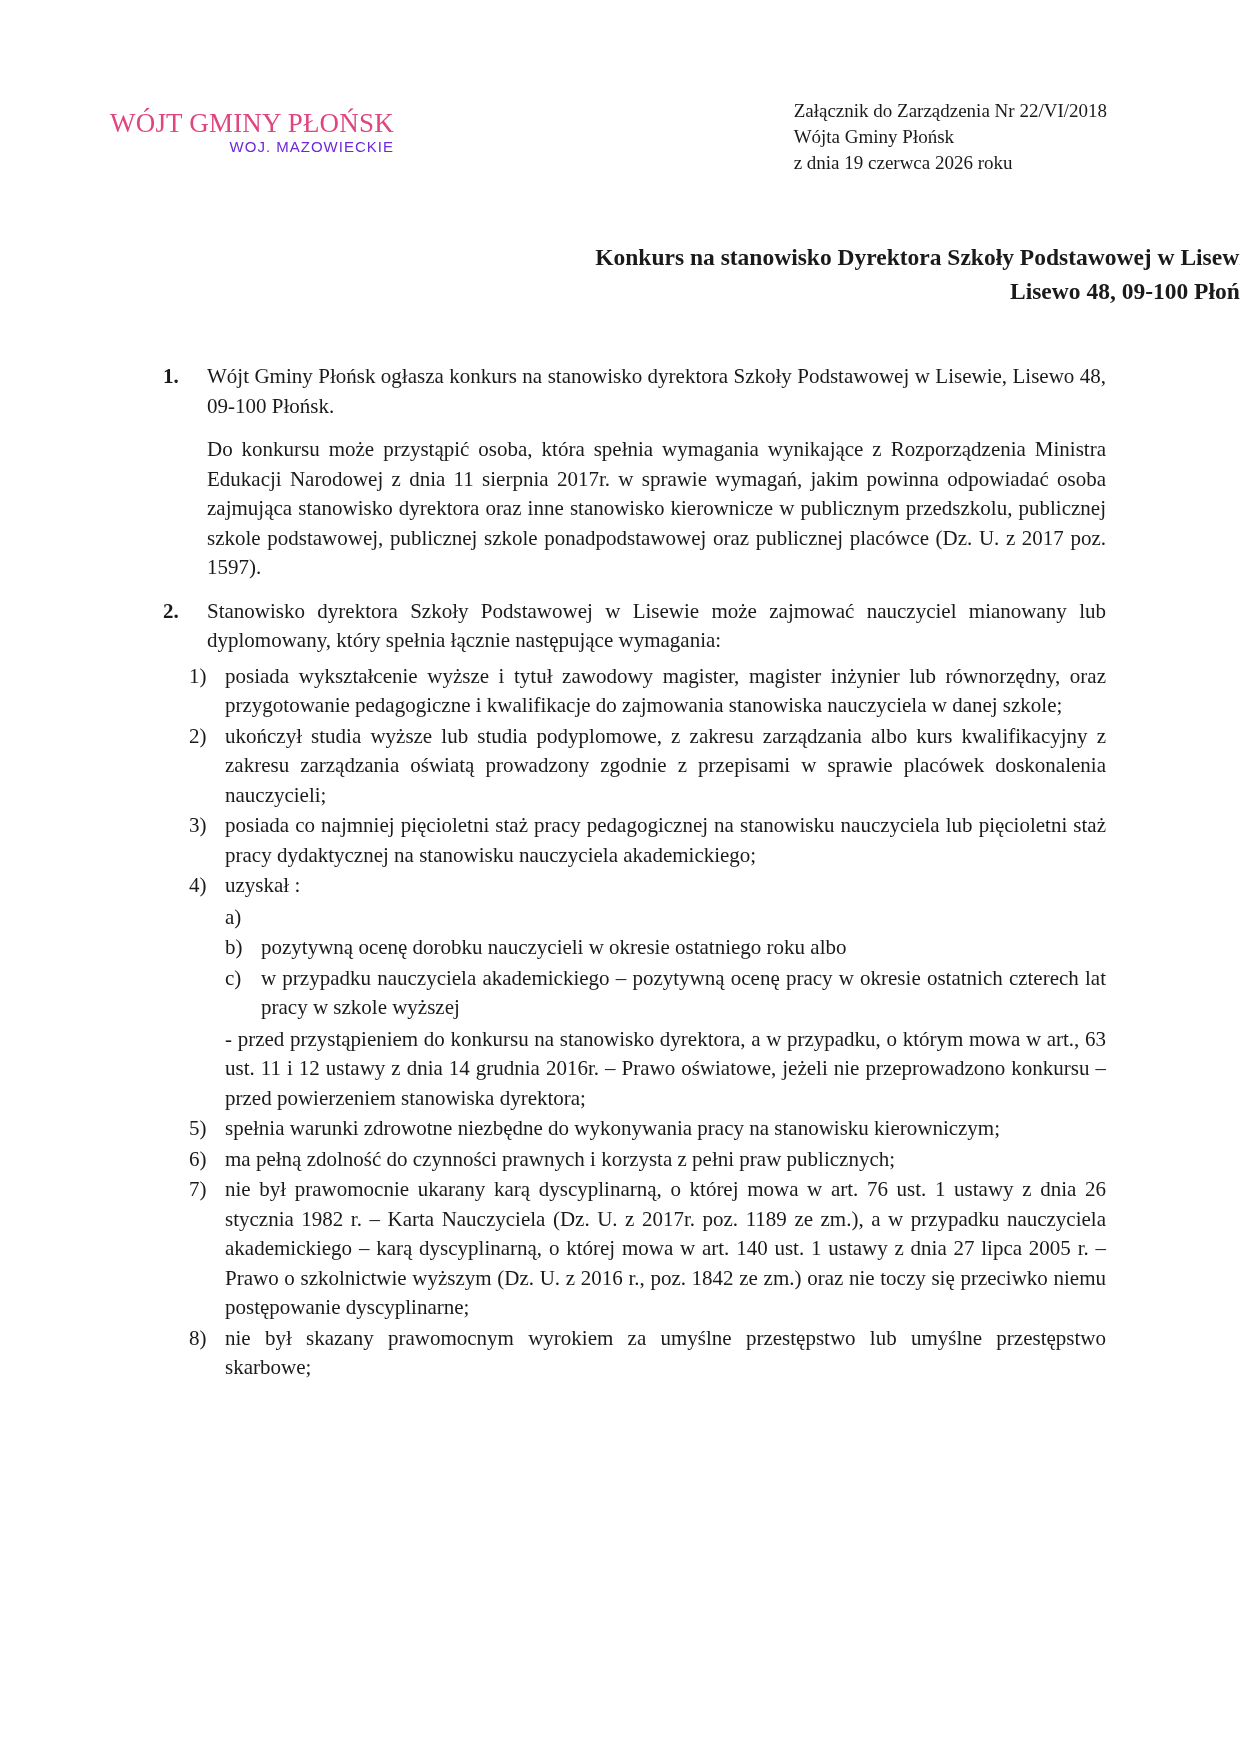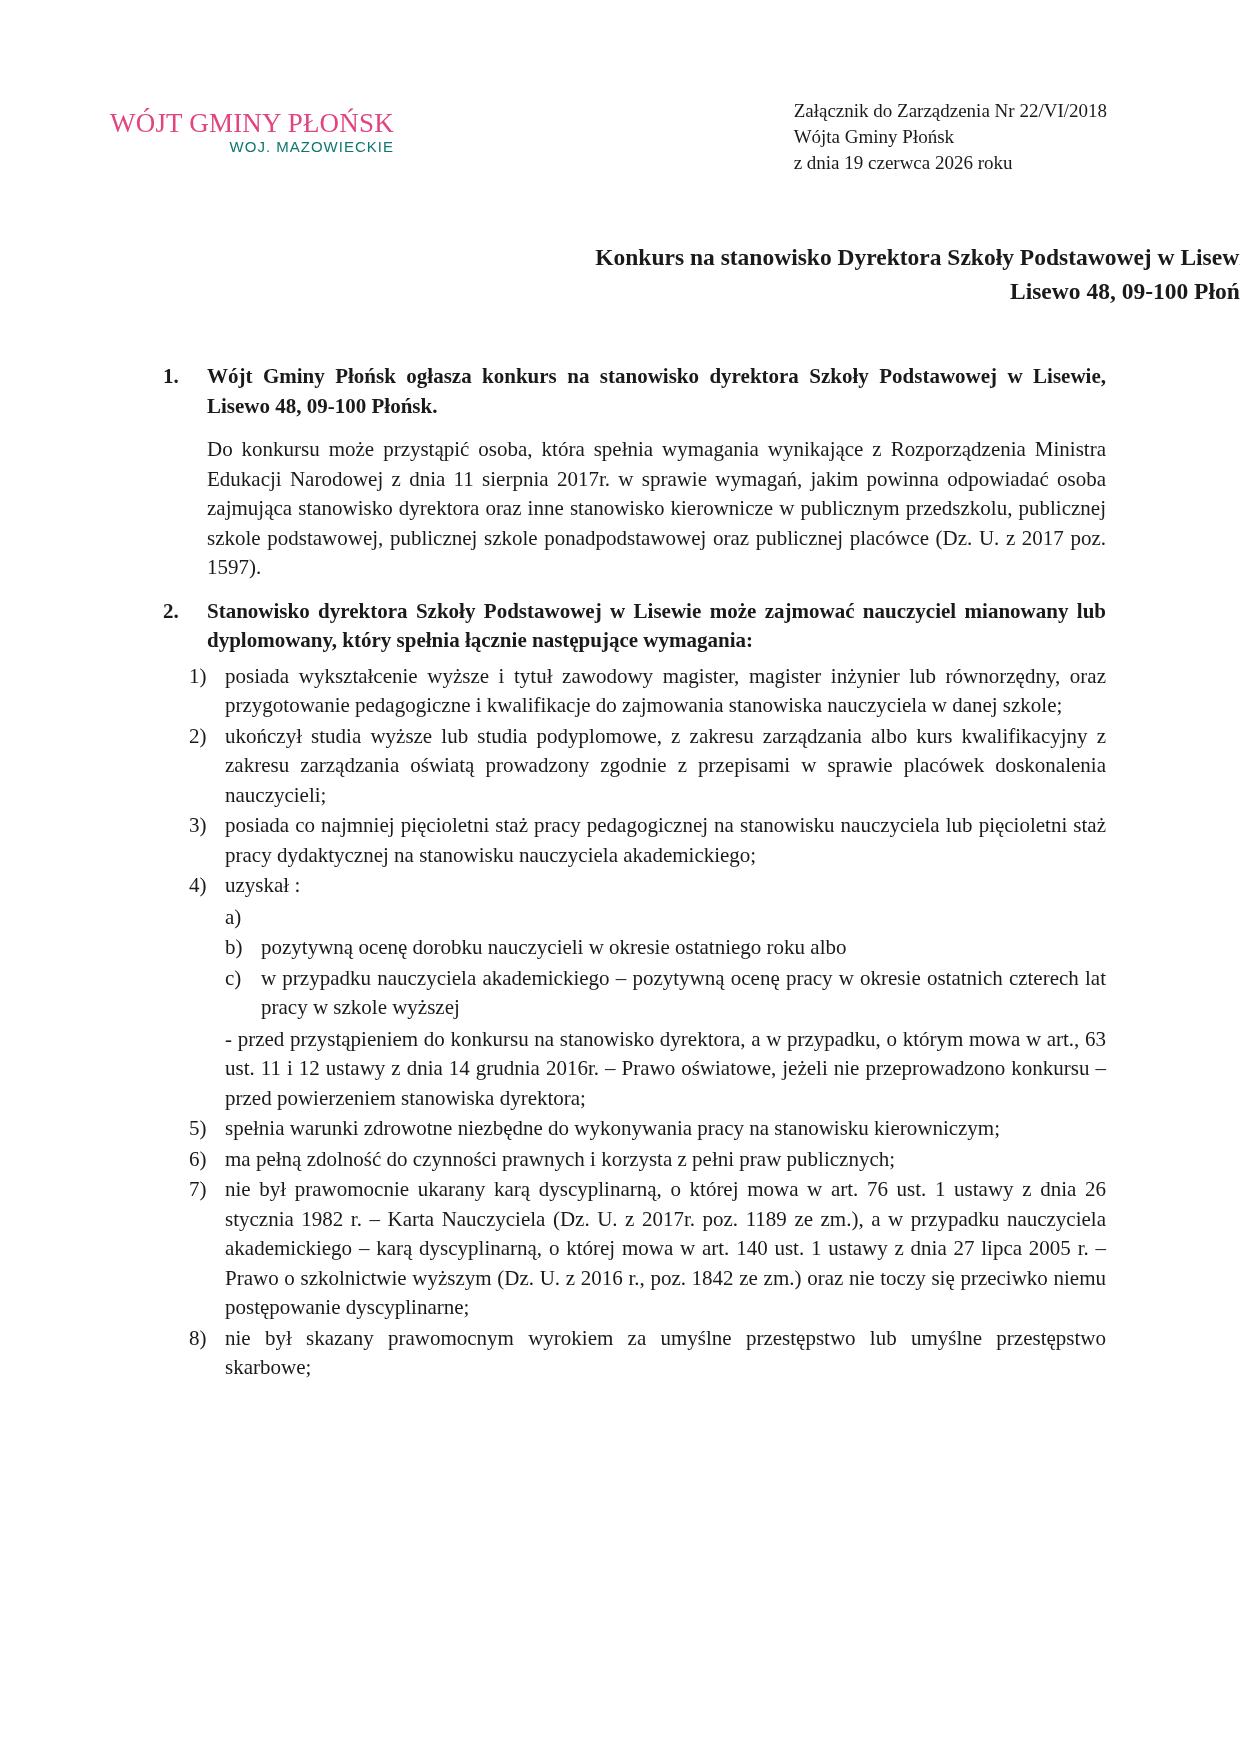--- a/index.html
+++ b/index.html
@@ -2,29 +2,29 @@
 <html><head>
 <meta charset="utf-8">
 <style>
   html, body { margin: 0; padding: 0; background: #ffffff; }
   body { width: 1240px; height: 1754px; position: relative; overflow: hidden;
          font-family: "Liberation Serif", "DejaVu Serif", serif; color: #1a1a1a; }
   .stamp { position: absolute; left: 110px; top: 108px; color: #e0457f; text-align: right;
            font-family: "Liberation Serif", serif; }
   .stamp .l1 { font-size: 27px; letter-spacing: 0.2px; line-height: 30px; }
   .stamp .l2 { font-family: "Liberation Sans", sans-serif; font-size: 15px; letter-spacing: 1px;
-               line-height: 18px; color: #0f766e; margin-left: 4px; }
+               line-height: 18px; color: #6d28d9; margin-left: 4px; }
   .annex { position: absolute; right: 133px; top: 98px; text-align: left; font-size: 19px; line-height: 26px; }
   .title { position: absolute; left: 0; width: 1240px; top: 240px; text-align: right;
            font-weight: bold; font-size: 23.5px; line-height: 34px; padding-left: 22px; }
   .content { position: absolute; left: 163px; top: 362px; width: 943px; font-size: 21px; line-height: 29.5px; }
   .sec { display: flex; }
   .sec .num { width: 44px; flex: none; font-weight: bold; }
   .sec .body { flex: 1; }
-  .bold { font-weight: bold; text-align: justify; text-align-last: left; }
+  .bold { font-weight: normal; text-align: justify; text-align-last: left; }
   .para { margin-top: 14px; text-align: justify; }
   .sec2 { margin-top: 14px; }
   ol.items { list-style: none; margin: 6px 0 0 -18px; padding: 0; }
   ol.items li { display: flex; text-align: justify; margin-bottom: 1px; }
   ol.items li .n { width: 36px; flex: none; }
   ol.items li .t { flex: 1; }
   .sub { list-style: none; margin: 2px 0 0 0; padding: 0; }
   .sub li { display: flex; }
   .sub li .n { width: 34px; flex: none; }
   .tail { text-align: justify; margin-top: 2px; }

